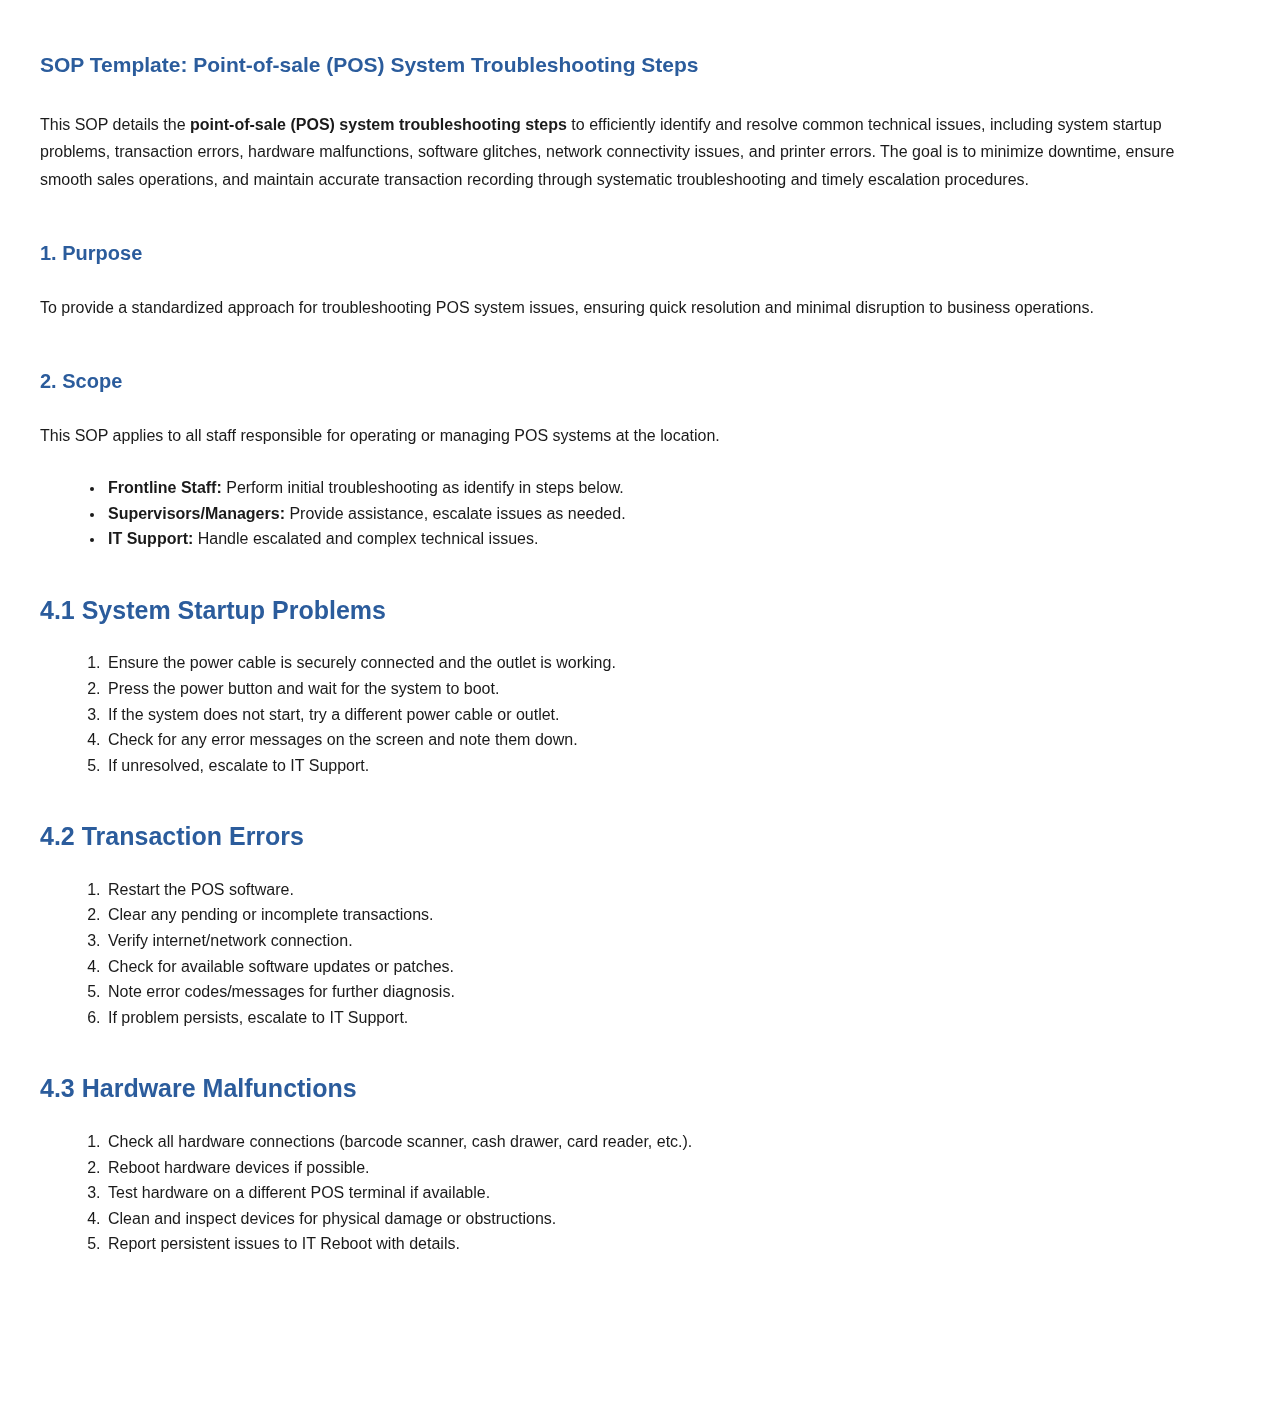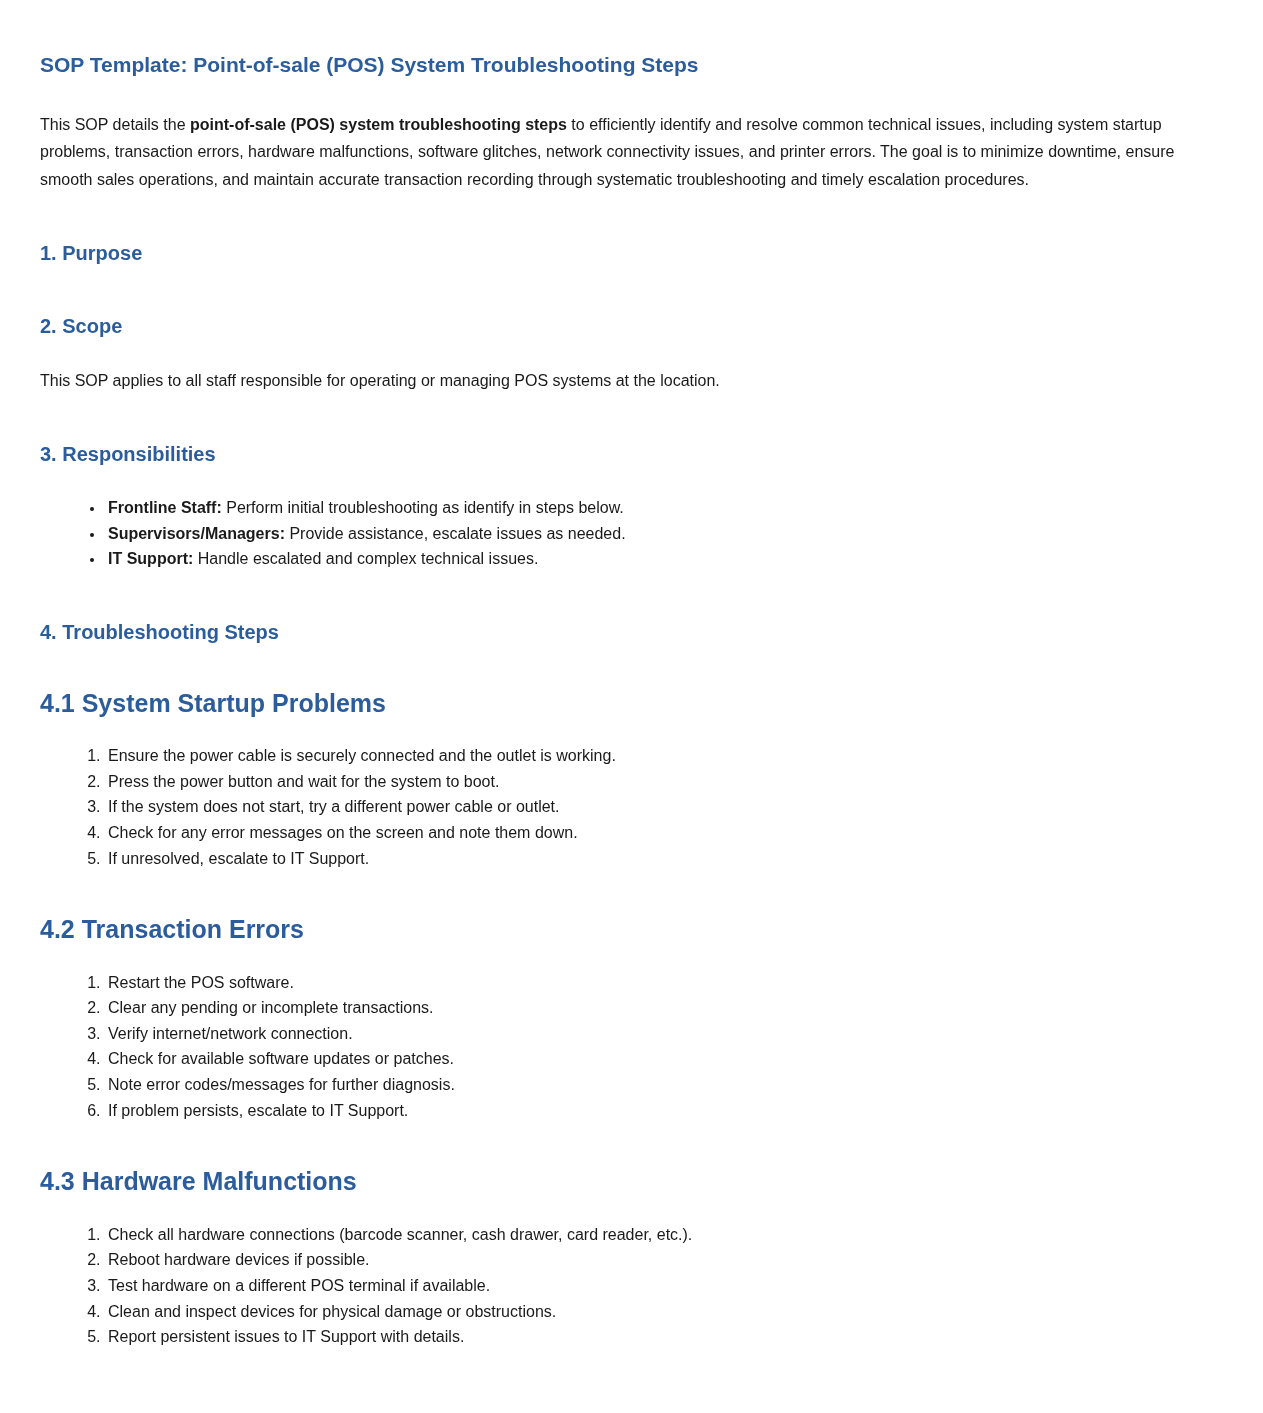--- a/index.html
+++ b/index.html
@@ -60,32 +60,31 @@
 </head>
 <body>
 
 <main class="doc">
 
   <h1>SOP Template: Point-of-sale (POS) System Troubleshooting Steps</h1>
 
   <p><span>This SOP details the </span><strong>point-of-sale (POS) system troubleshooting steps</strong><span> to efficiently identify and resolve common technical issues, including system startup problems, transaction errors, hardware malfunctions, software glitches, network connectivity issues, and printer errors. The goal is to minimize downtime, ensure smooth sales operations, and maintain accurate transaction recording through systematic troubleshooting and timely escalation procedures.</span></p>
 
   <h2>1. Purpose</h2>
+  <p>To provide a standardized approach for troubleshooting POS system issues, ensuring quick resolution and minimal disruption to business operations.</p>
 
   <h2>2. Scope</h2>
   <p>This SOP applies to all staff responsible for operating or managing POS systems at the location.</p>
 
-  <h2>3. Responsibilities</h2>
   <ul>
     <li><strong>Frontline Staff:</strong><span> Perform initial troubleshooting as identify in steps below.</span></li>
     <li><strong>Supervisors/Managers:</strong><span> Provide assistance, escalate issues as needed.</span></li>
     <li><strong>IT Support:</strong><span> Handle escalated and complex technical issues.</span></li>
   </ul>
 
-  <h2>4. Troubleshooting Steps</h2>
 
   <h3>4.1 System Startup Problems</h3>
   <ol>
     <li>Ensure the power cable is securely connected and the outlet is working.</li>
     <li>Press the power button and wait for the system to boot.</li>
     <li>If the system does not start, try a different power cable or outlet.</li>
     <li>Check for any error messages on the screen and note them down.</li>
     <li>If unresolved, escalate to IT Support.</li>
   </ol>
 
@@ -98,16 +97,16 @@
     <li>Note error codes/messages for further diagnosis.</li>
     <li>If problem persists, escalate to IT Support.</li>
   </ol>
 
   <h3>4.3 Hardware Malfunctions</h3>
   <ol>
     <li>Check all hardware connections (barcode scanner, cash drawer, card reader, etc.).</li>
     <li>Reboot hardware devices if possible.</li>
     <li>Test hardware on a different POS terminal if available.</li>
     <li>Clean and inspect devices for physical damage or obstructions.</li>
-    <li>Report persistent issues to IT Support with details.</li>
+    <li>Report persistent issues to IT Reboot with details.</li>
   </ol>
 
 </main>
 
 </body></html>

